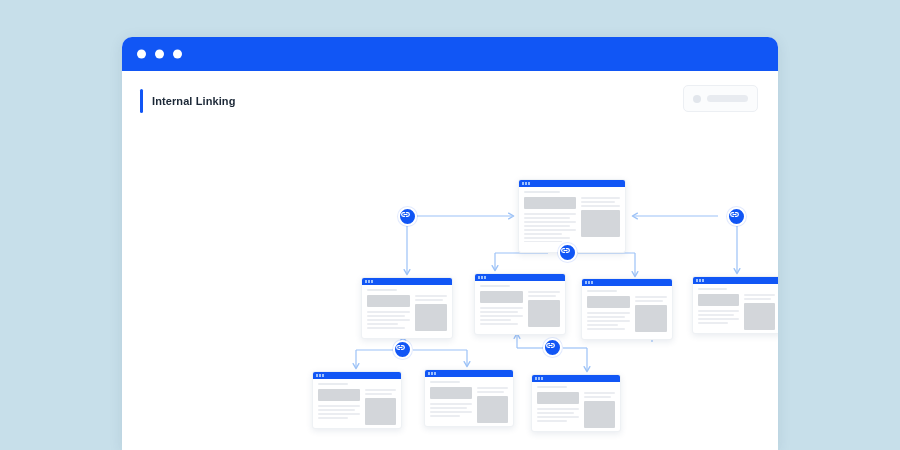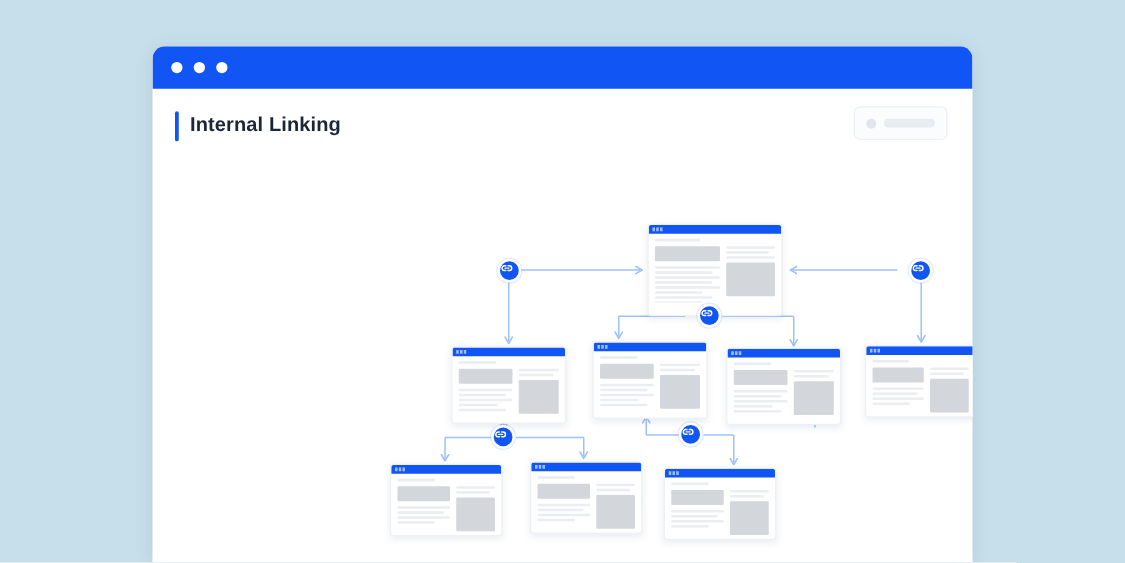--- a/index.html
+++ b/index.html
@@ -15,21 +15,21 @@
     position:absolute;left:122px;top:37px;width:656px;height:413px;
     background:#ffffff;border-radius:10px 10px 0 0;overflow:hidden;
     box-shadow:0 2px 14px rgba(30,60,90,.10);
   }
   .titlebar{height:34px;background:#1156f5;position:relative;}
   .dots{position:absolute;left:15px;top:50%;transform:translateY(-50%);display:flex;gap:9px;}
   .dot{width:9px;height:9px;border-radius:50%;background:#ffffff;}
 
   .headerrow{position:relative;height:64px;}
   .accentbar{position:absolute;left:18px;top:18px;width:3px;height:24px;background:#1156f5;border-radius:2px;}
-  .ptitle{position:absolute;left:30px;top:18px;font-size:16px;font-weight:bold;color:#1b2736;letter-spacing:.1px;line-height:24px;}
+  .ptitle{position:absolute;left:30px;top:18px;font-size:11px;font-weight:bold;color:#1b2736;letter-spacing:.1px;line-height:24px;}
   .ghostbtn{
     position:absolute;right:20px;top:14px;width:75px;height:27px;
     background:#fbfcfd;border:1px solid #eceff3;border-radius:5px;
     display:flex;align-items:center;gap:6px;padding:0 9px;box-sizing:border-box;
   }
   .ghostbtn .gcirc{width:8px;height:8px;border-radius:50%;background:#e2e6ec;flex:none;}
   .ghostbtn .gbar{height:7px;flex:1;border-radius:4px;background:#e8ebf0;}
 
   
   .canvas{position:absolute;left:0;top:98px;width:656px;height:315px;}

